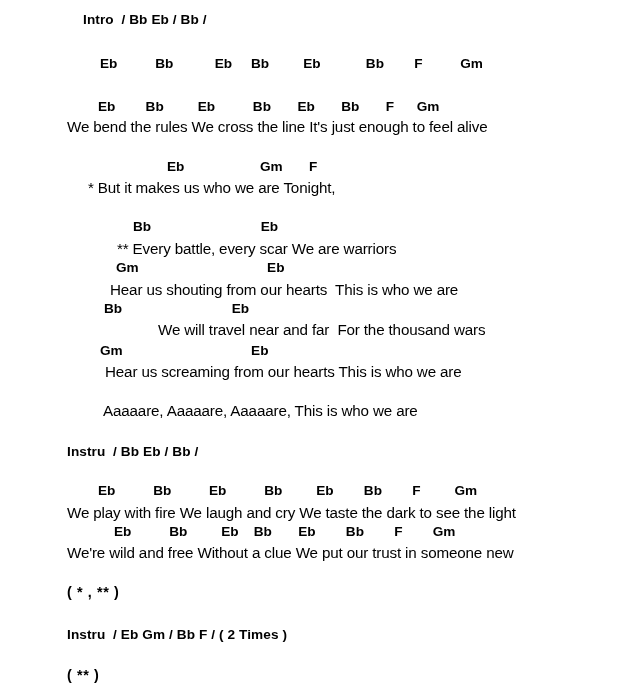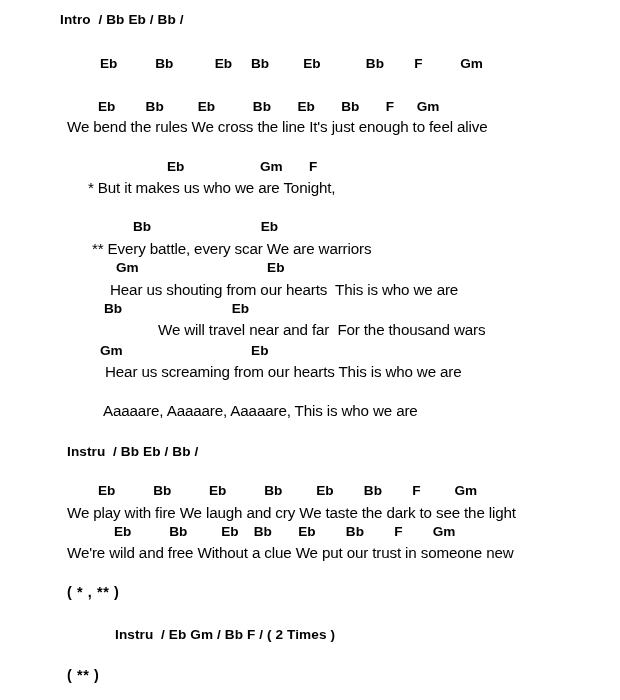--- a/index.html
+++ b/index.html
@@ -46,36 +46,36 @@
   .marker {
     font-size: 14.4px;
     font-weight: 700;
     letter-spacing: 0.6px;
   }
 </style>
 </head>
 <body>
 
 <div class="sheet">
-    <div class="line section" style="top: 13px; left: 60px;">Intro  / Bb Eb / Bb /</div>
+    <div class="line section" style="top: 13px; left: 83px;">Intro  / Bb Eb / Bb /</div>
     <div class="line chords" style="top: 57px; left: 100px;">Eb          Bb           Eb     Bb         Eb            Bb        F          Gm</div>
     <div class="line chords" style="top: 100px; left: 98px;">Eb        Bb         Eb          Bb       Eb       Bb       F      Gm</div>
     <div class="line lyric" style="top: 119px; left: 67px;">We bend the rules We cross the line It's just enough to feel alive</div>
     <div class="line chords" style="top: 160px; left: 159px; padding-left: 8px;">Eb                    Gm       F</div>
     <div class="line lyric" style="top: 180px; left: 88px;">* But it makes us who we are Tonight,</div>
     <div class="line chords" style="top: 220px; left: 133px;">Bb                             Eb</div>
-    <div class="line lyric" style="top: 241px; left: 92px;">** Every battle, every scar We are warriors</div>
+    <div class="line lyric" style="top: 241px; left: 117px;">** Every battle, every scar We are warriors</div>
     <div class="line chords" style="top: 261px; left: 116px;">Gm                                  Eb</div>
     <div class="line lyric" style="top: 282px; left: 110px;">Hear us shouting from our hearts  This is who we are</div>
     <div class="line chords" style="top: 302px; left: 104px;">Bb                             Eb</div>
     <div class="line lyric" style="top: 322px; left: 110px; margin-left: 48px;">We will travel near and far  For the thousand wars</div>
     <div class="line chords" style="top: 344px; left: 100px;">Gm                                  Eb</div>
     <div class="line lyric" style="top: 364px; left: 105px;">Hear us screaming from our hearts This is who we are</div>
     <div class="line lyric" style="top: 403px; left: 103px;">Aaaaare, Aaaaare, Aaaaare, This is who we are</div>
     <div class="line section" style="top: 445px; left: 67px;">Instru  / Bb Eb / Bb /</div>
     <div class="line chords" style="top: 484px; left: 98px;">Eb          Bb          Eb          Bb         Eb        Bb        F         Gm</div>
     <div class="line lyric" style="top: 505px; left: 67px;">We play with fire We laugh and cry We taste the dark to see the light</div>
     <div class="line chords" style="top: 525px; left: 114px;">Eb          Bb         Eb    Bb       Eb        Bb        F        Gm</div>
     <div class="line lyric" style="top: 545px; left: 67px;">We're wild and free Without a clue We put our trust in someone new</div>
     <div class="line marker" style="top: 585px; left: 67px;">( * , ** )</div>
-    <div class="line section" style="top: 628px; left: 67px; margin-left: 48px;">Instru  / Eb Gm / Bb F / ( 2 Times )</div>
+    <div class="line section" style="top: 628px; left: 67px;">Instru  / Eb Gm / Bb F / ( 2 Times )</div>
     <div class="line marker" style="top: 668px; left: 67px;">( ** )</div>
   </div>
 
 </body></html>

